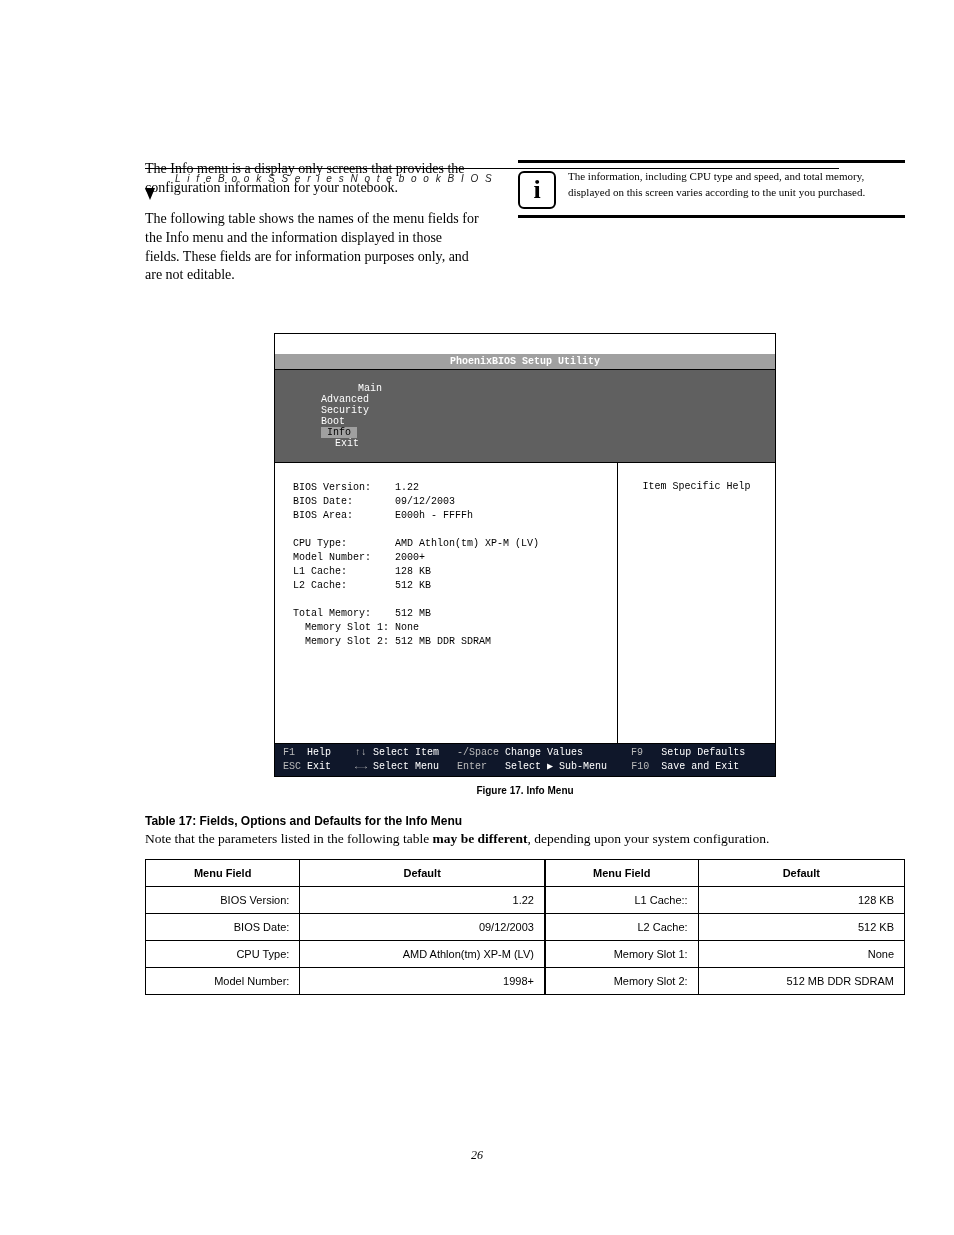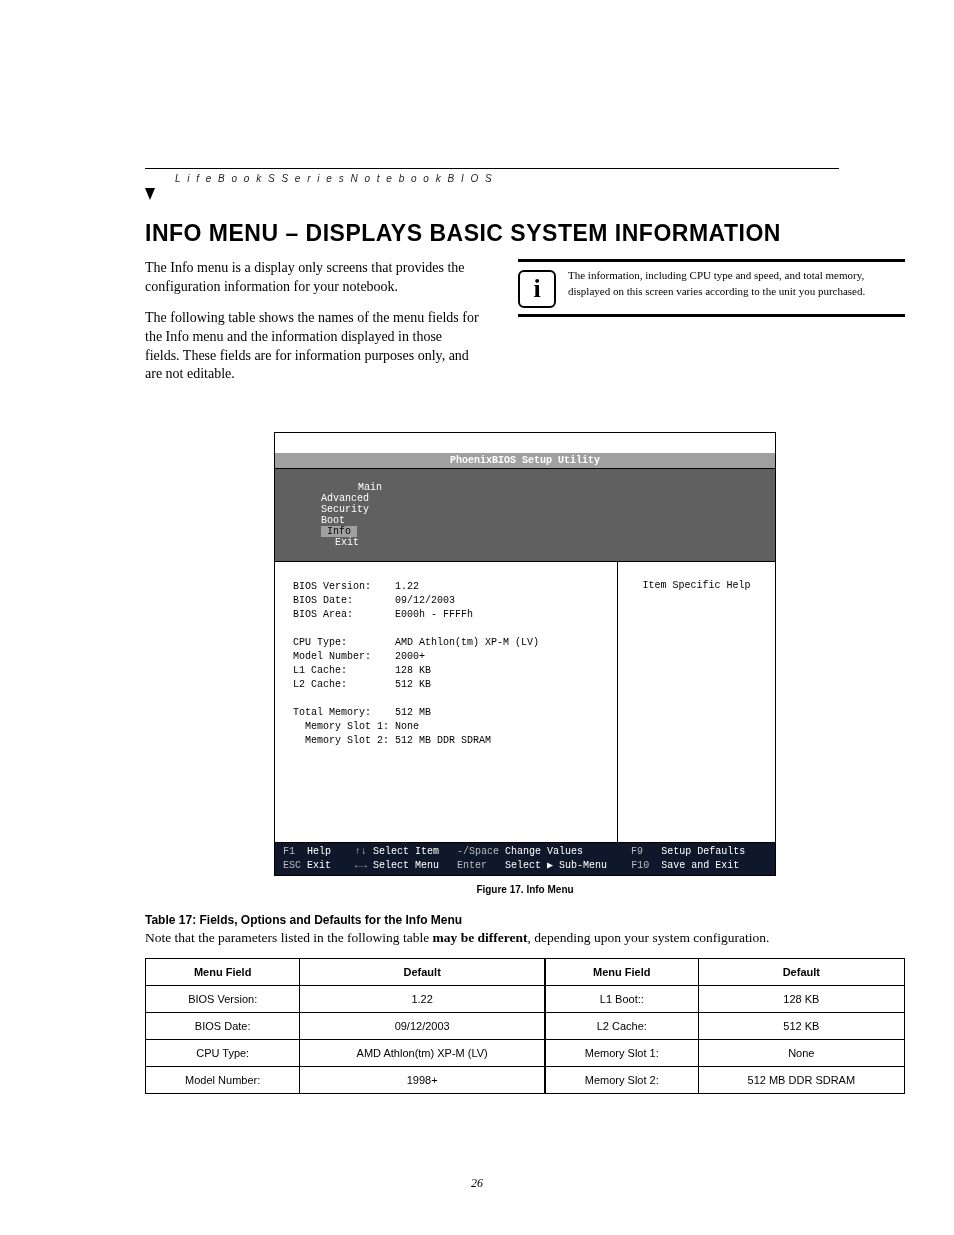--- a/index.html
+++ b/index.html
@@ -173,50 +173,49 @@
   }
   table.fields {
     width: 100%;
     border-collapse: collapse;
     font-family: "Trebuchet MS", Verdana, sans-serif;
     font-size: 11px;
   }
   table.fields th, table.fields td {
     border: 1px solid #000;
     padding: 7px 10px;
-    text-align: center;
+    text-align: right;
   }
   table.fields th {
     font-weight: bold;
     text-align: center;
   }
   
   table.fields td.col-b, table.fields th.col-b {
     border-right: 2px solid #000;
   }
   .pagenum {
     position: absolute;
-    bottom: 44px;
+    bottom: 72px;
     left: 0;
     right: 0;
     text-align: center;
     font-style: italic;
     font-size: 12px;
   }
 </style>
 </head>
 <body>
 
 <div class="page">
 
   <div class="header-line"></div>
   <div class="header-text">L i f e B o o k  S  S e r i e s  N o t e b o o k  B I O S</div>
   <div class="header-accent"></div>
 
-  <h1 class="title">INFO MENU – DISPLAYS BASIC SYSTEM INFORMATION</h1>
 
   <div class="cols">
     <div class="col-left">
       <p>The Info menu is a display only screens that provides the configuration information for your notebook.</p>
       <p>
         <span>The following table shows the names of the menu fields for the Info menu and the information displayed in those fields. These fields are for information purposes only, and are not editable</span><span style="color:#000;">.</span>
       </p>
     </div>
     <div class="col-right">
       <div class="info-text-block">
@@ -273,21 +272,21 @@
         <th>Menu Field</th>
         <th class="col-b">Default</th>
         <th>Menu Field</th>
         <th>Default</th>
       </tr>
     </thead>
     <tbody id="fields-body">
         <tr>
           <td>BIOS Version:</td>
           <td class="col-b">1.22</td>
-          <td>L1 Boot::</td>
+          <td>L1 Cache::</td>
           <td>128 KB</td>
         </tr>
         <tr>
           <td>BIOS Date:</td>
           <td class="col-b">09/12/2003</td>
           <td>L2 Cache:</td>
           <td>512 KB</td>
         </tr>
         <tr>
           <td>CPU Type:</td>

